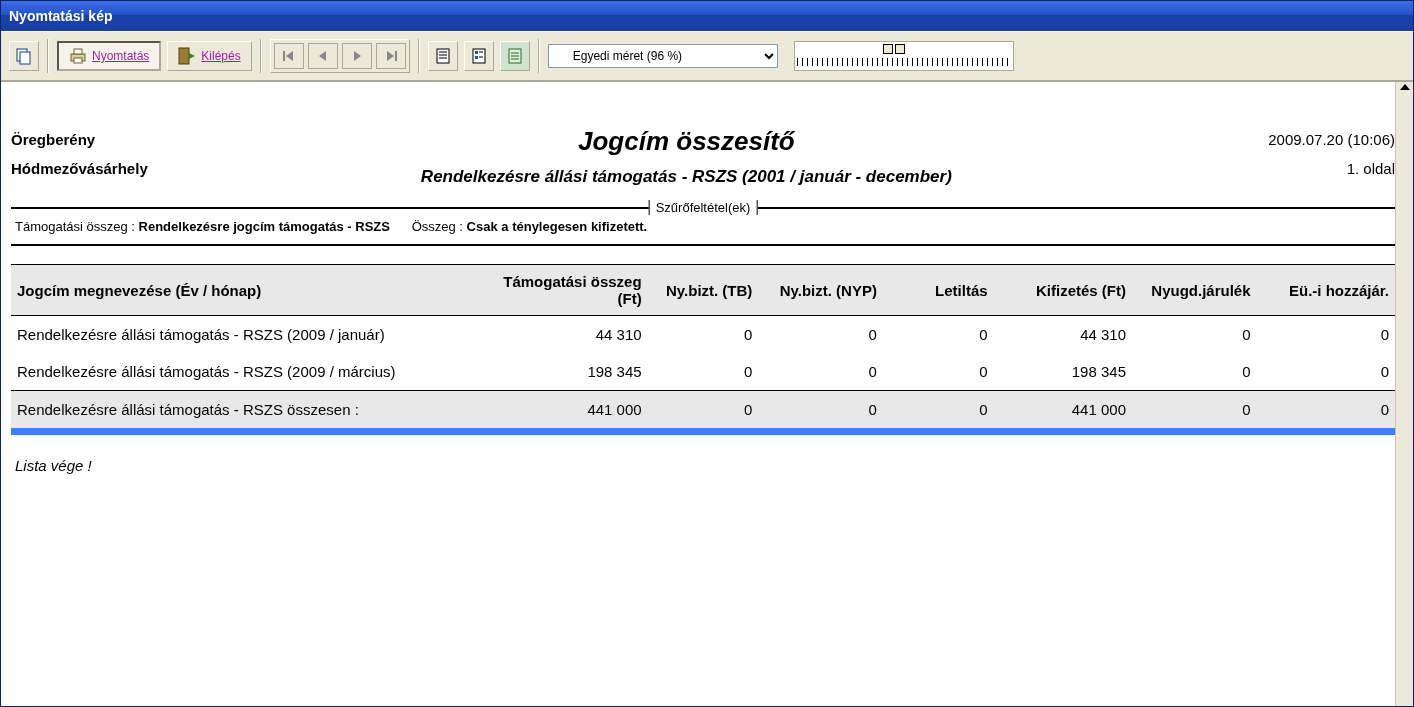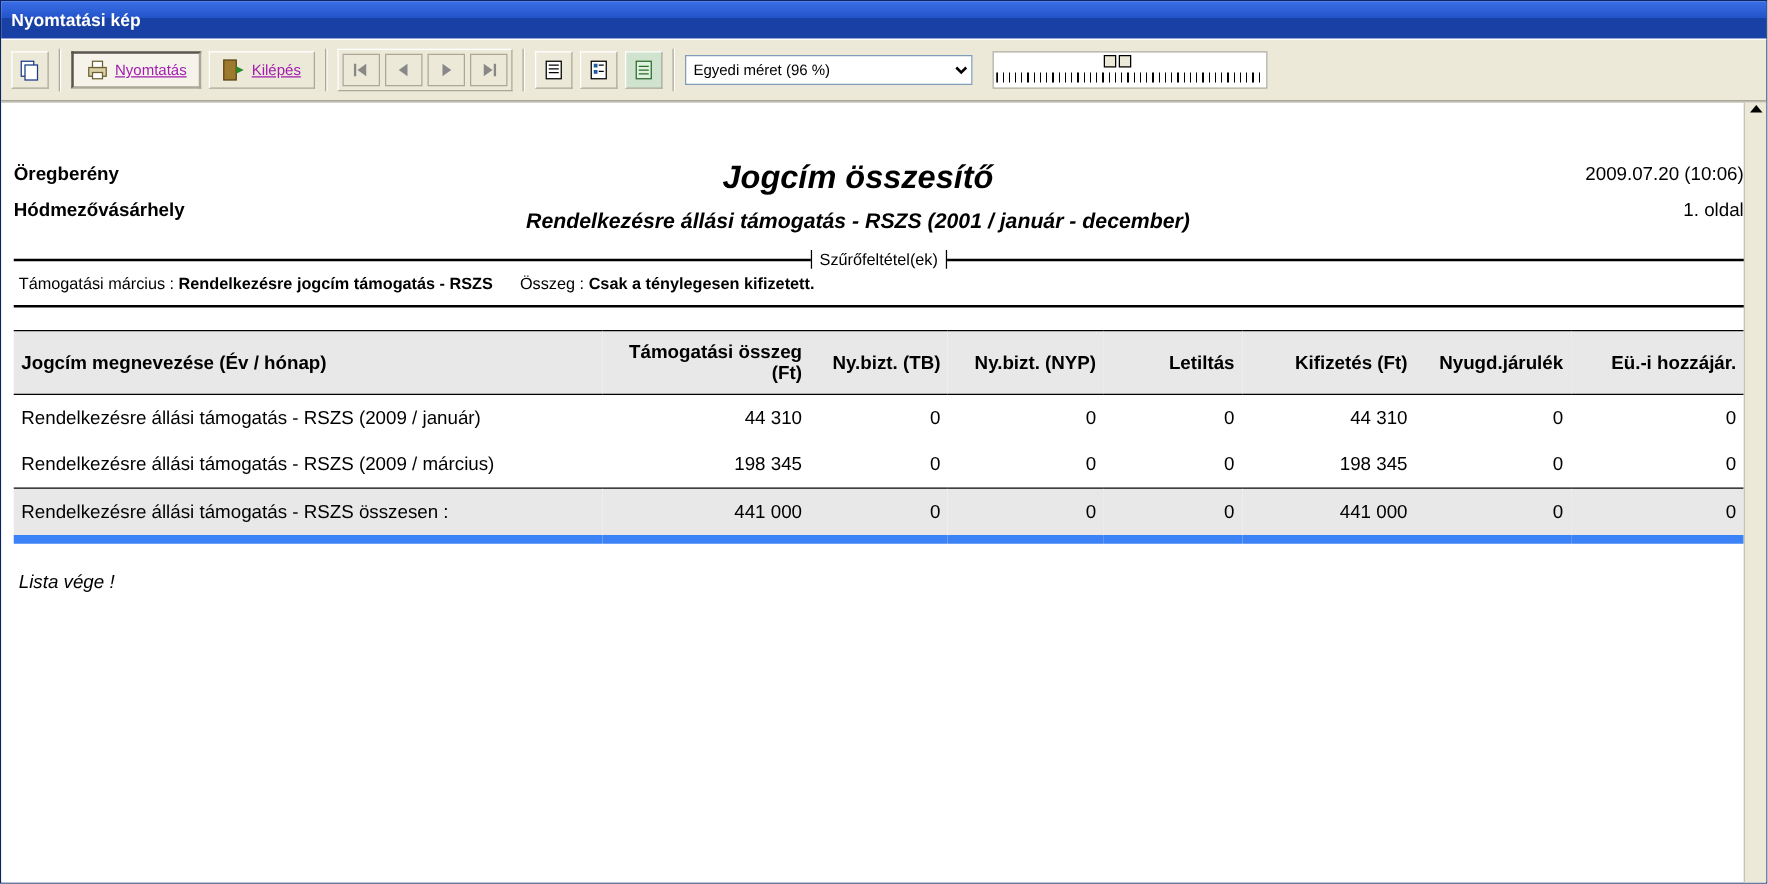--- a/index.html
+++ b/index.html
@@ -77,21 +77,21 @@
     gap: 4px;
     background:#ece9d8;
   }
   .tb-group .tb-btn { border: 1px solid #aca899; height: 26px; }
   select.zoom {
     width: 230px;
     height: 24px;
     font-size: 12px;
     background: #fff;
     border: 1px solid #7f9db9;
-    padding: 0 2px;
+    padding: 0 20px;
   }
   .ruler {
     display: inline-block;
     width: 220px;
     height: 30px;
     position: relative;
     background: #fff;
     border: 1px solid #aca899;
     margin-left: 10px;
   }
@@ -330,21 +330,21 @@
         </div>
         <div class="rpt-right">
           <div>2009.07.20 (10:06)</div>
           <div>1. oldal</div>
         </div>
       </div>
 
       <div class="filter-wrap">
         <span class="filter-legend">Szűrőfeltétel(ek)</span>
         <span class="filter-line">
-          <span>Támogatási március : </span><b>Rendelkezésre jogcím támogatás - RSZS</b>
+          <span>Támogatási összeg : </span><b>Rendelkezésre jogcím támogatás - RSZS</b>
         </span>
         &nbsp;&nbsp;&nbsp;&nbsp;
         <span class="filter-line">
           <span>Összeg : </span><b>Csak a ténylegesen kifizetett.</b>
         </span>
       </div>
 
       <table class="rpt">
         <colgroup>
           <col style="width:34%">

